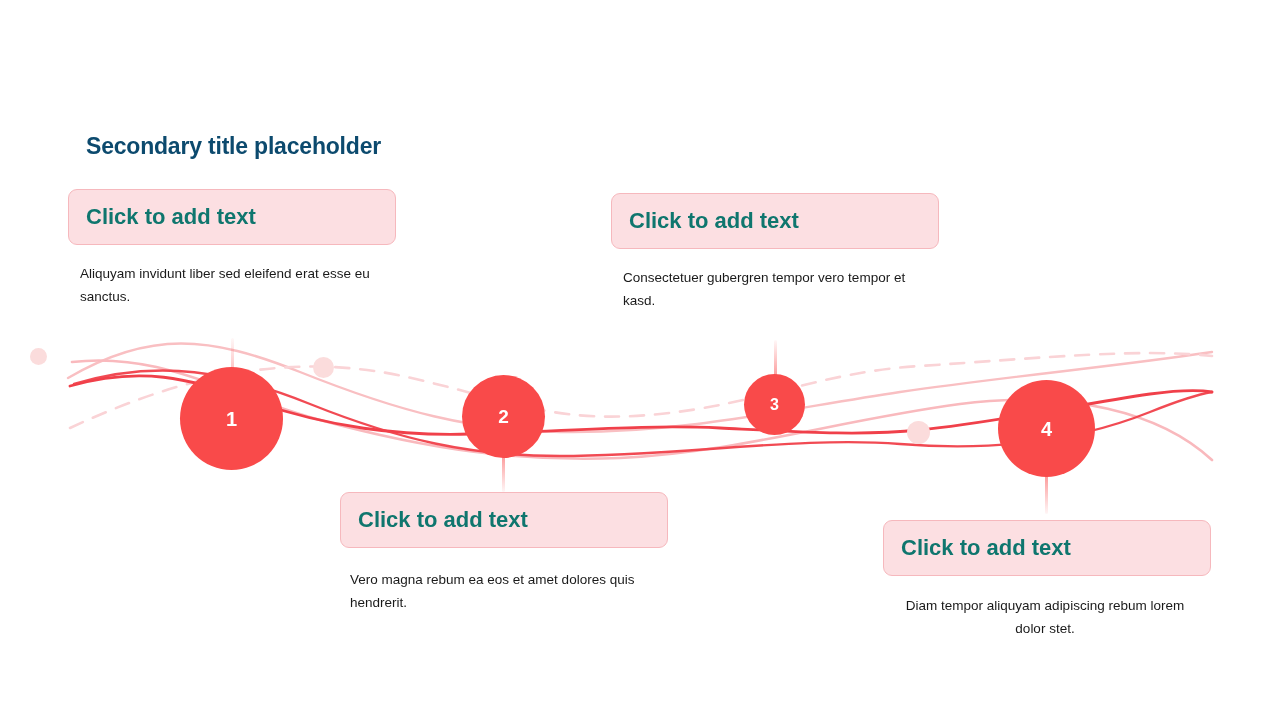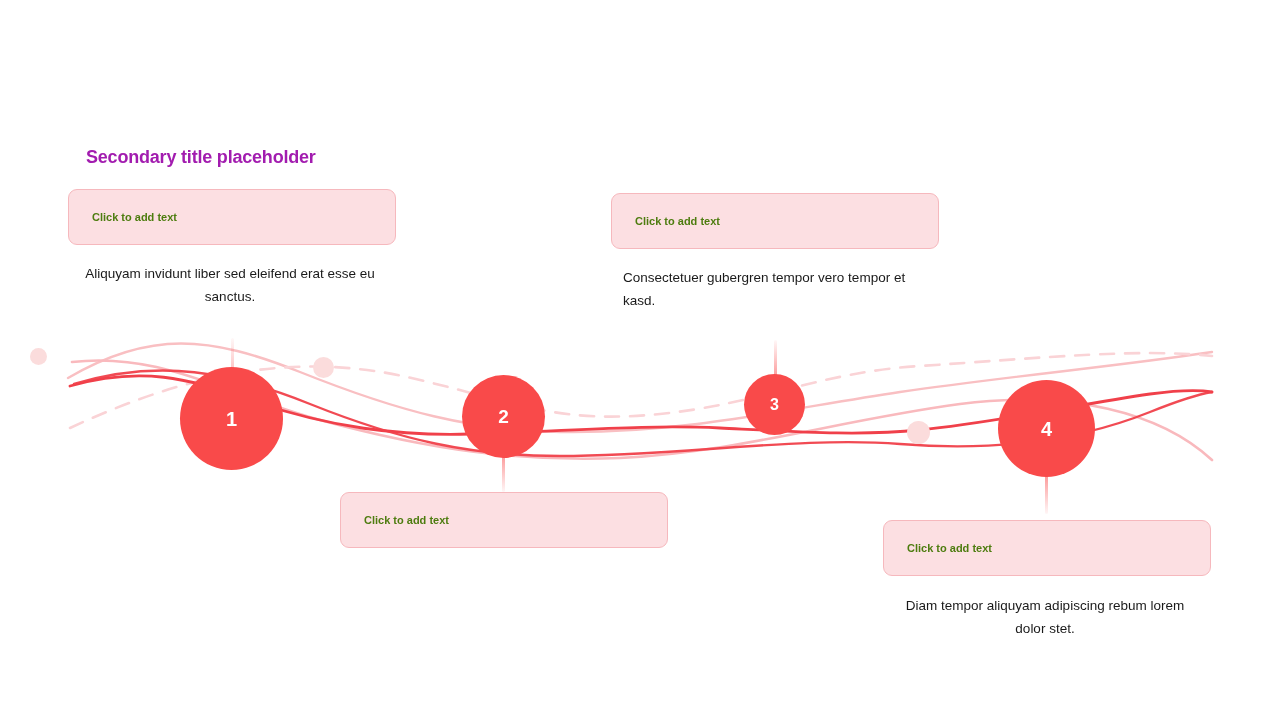--- a/index.html
+++ b/index.html
@@ -18,24 +18,24 @@
     position: relative;
     width: 1280px;
     height: 720px;
     background: #ffffff;
   }
 
   
   .slide-title {
     position: absolute;
     left: 86px;
-    top: 147px;
-    font-size: 18px;
+    top: 133px;
+    font-size: 23px;
     font-weight: bold;
-    color: #a21caf;
+    color: #0c4a6e;
     letter-spacing: -0.2px;
     white-space: nowrap;
   }
 
   
   .wave-layer {
     position: absolute;
     left: 0;
     top: 0;
     width: 1280px;
@@ -80,24 +80,24 @@
   .card {
     position: absolute;
     background: #fcdfe2;
     border: 1px solid #f6b8bd;
     border-radius: 9px;
     box-sizing: border-box;
     display: flex;
     align-items: center;
   }
   .card-label {
-    font-size: 11px;
+    font-size: 22px;
     font-weight: bold;
-    color: #4d7c0f;
-    padding-left: 23px;
+    color: #0f766e;
+    padding-left: 17px;
     white-space: nowrap;
   }
   .body-text {
     position: absolute;
     font-size: 13.5px;
     line-height: 1.72;
     color: #1a1a1a;
   }
 </style>
 </head>
@@ -138,29 +138,30 @@
   <div class="node" style="left:744px; top:374px; width:61px; height:61px; font-size:16px;">
     <span>3</span>
   </div>
   <div class="node" style="left:998px; top:380px; width:97px; height:97px; font-size:20px;">
     <span>4</span>
   </div>
 
   <div class="card" style="left:68px; top:189px; width:328px; height:56px;">
     <span class="card-label">Click to add text</span>
   </div>
-  <div class="body-text" style="left:80px; top:262px; width:300px;text-align:center;">Aliquyam invidunt liber sed eleifend erat esse eu sanctus.</div>
+  <div class="body-text" style="left:80px; top:262px; width:300px;">Aliquyam invidunt liber sed eleifend erat esse eu sanctus.</div>
 
   <div class="card" style="left:611px; top:193px; width:328px; height:56px;">
     <span class="card-label">Click to add text</span>
   </div>
   <div class="body-text" style="left:623px; top:266px; width:300px;">Consectetuer gubergren tempor vero tempor et kasd.</div>
 
   <div class="card" style="left:340px; top:492px; width:328px; height:56px;">
     <span class="card-label">Click to add text</span>
   </div>
+  <div class="body-text" style="left:350px; top:568px; width:315px;">Vero magna rebum ea eos et amet dolores quis hendrerit.</div>
 
   <div class="card" style="left:883px; top:520px; width:328px; height:56px;">
     <span class="card-label">Click to add text</span>
   </div>
   <div class="body-text" style="left:895px; top:594px; width:300px;text-align:center;">Diam tempor aliquyam adipiscing rebum lorem dolor stet.</div>
 
 </div>
 
 </body></html>

